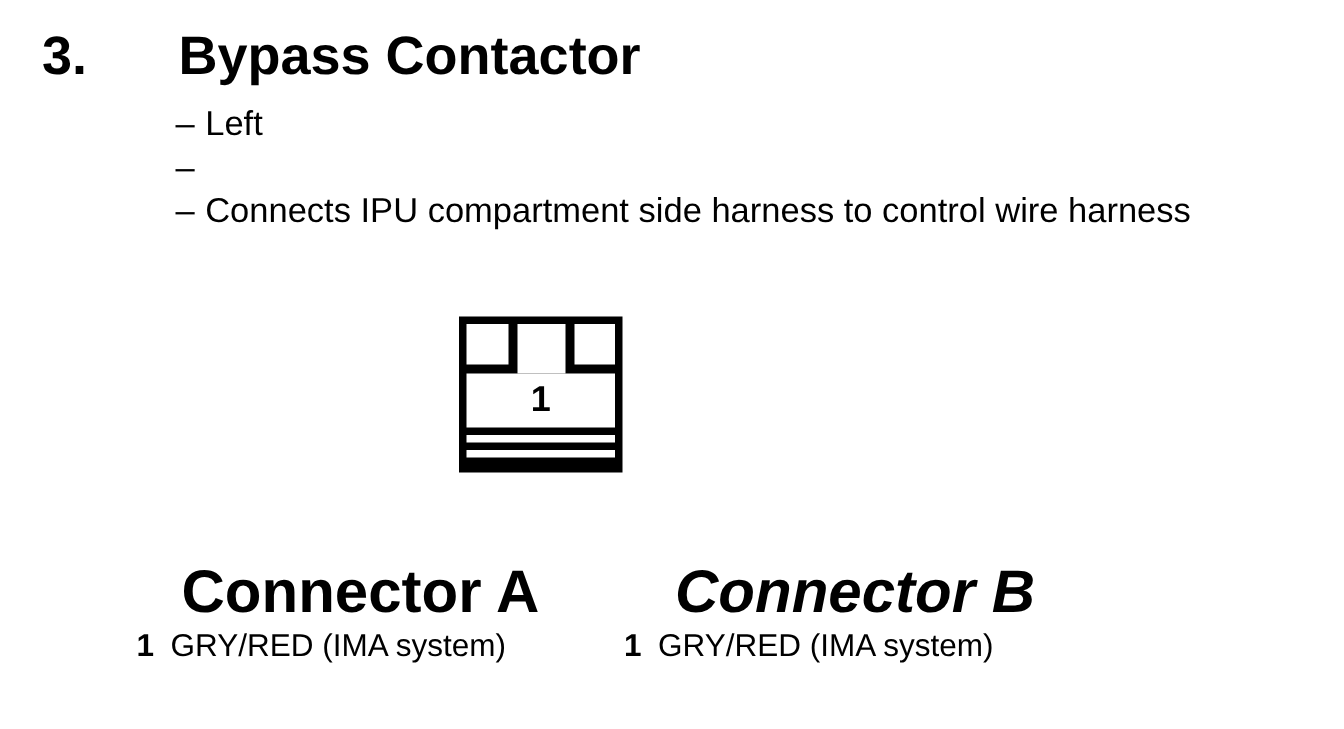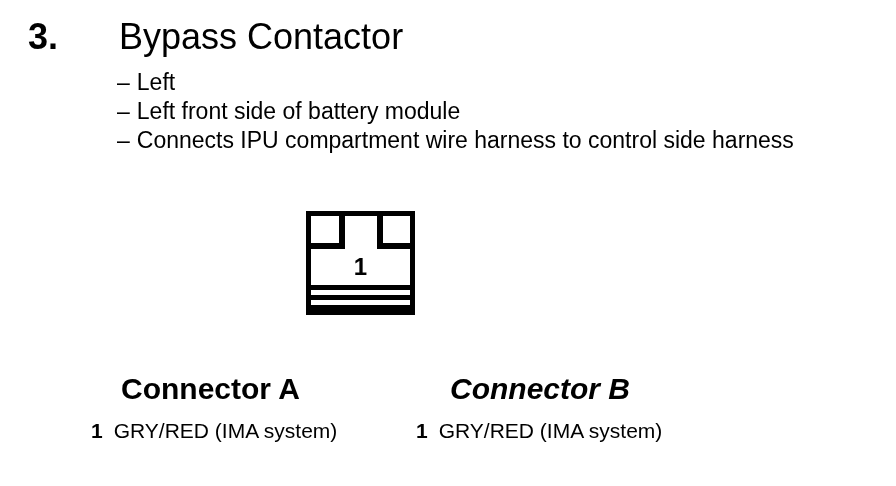--- a/index.html
+++ b/index.html
@@ -15,21 +15,21 @@
   }
   .abs { position: absolute; }
 
   
   .section-number {
     left: 28px; top: 15px;
     font-size: 36px; font-weight: 700; line-height: 1.2;
   }
   .section-title {
     left: 119px; top: 15px;
-    font-size: 36px; font-weight: 400; line-height: 1.2;
+    font-size: 36px; font-weight: 700; line-height: 1.2;
   }
 
   
   .feature-list {
     left: 117px; top: 68px;
     font-size: 23px; line-height: 29px;
   }
   .bullet-line { display: flex; white-space: nowrap; }
   .bullet-dash { margin-right: 7px; }
 
@@ -46,21 +46,21 @@
   .cavity-main  {
     left: 5px; top: 38px; width: 99px; height: 36px;
     display: flex; align-items: center; justify-content: center;
     font-size: 24px; font-weight: 700;
   }
   .stripe-1 { left: 5px; top: 79px; width: 99px; height: 5px; }
   .stripe-2 { left: 5px; top: 89px; width: 99px; height: 5px; }
 
   
   .connector-title {
-    font-size: 30px; font-weight: 700; line-height: 1.2; white-space: nowrap; text-align: center;
+    font-size: 40px; font-weight: 700; line-height: 1.2; white-space: nowrap; text-align: center;
   }
   .connector-title.col-a { left: 121px; top: 371px; }
   .connector-title.col-b { left: 450px; top: 371px; font-style: italic; }
 
   .pin-row {
     top: 418px;
     font-size: 21px; line-height: 1.2;
     display: flex; white-space: nowrap;
   }
   .pin-row.col-a { left: 91px; }
@@ -75,25 +75,24 @@
   <div class="abs section-number">3.</div>
   <div class="abs section-title">Bypass Contactor</div>
 
   <div class="abs feature-list">
     <div class="bullet-line">
       <span class="bullet-dash">–</span>
       <span>Left</span>
     </div>
     <div class="bullet-line">
       <span class="bullet-dash">–</span>
-      <span>Left front side of battery module</span>
     </div>
     <div class="bullet-line">
       <span class="bullet-dash">–</span>
-      <span>Connects IPU compartment wire harness to control side harness</span>
+      <span>Connects IPU compartment side harness to control wire harness</span>
     </div>
   </div>
 
   <div class="abs connector-diagram">
     <div class="cutout notch-left"></div>
     <div class="cutout slot-center"></div>
     <div class="cutout notch-right"></div>
     <div class="cutout cavity-main">
       <span>1</span>
     </div>

